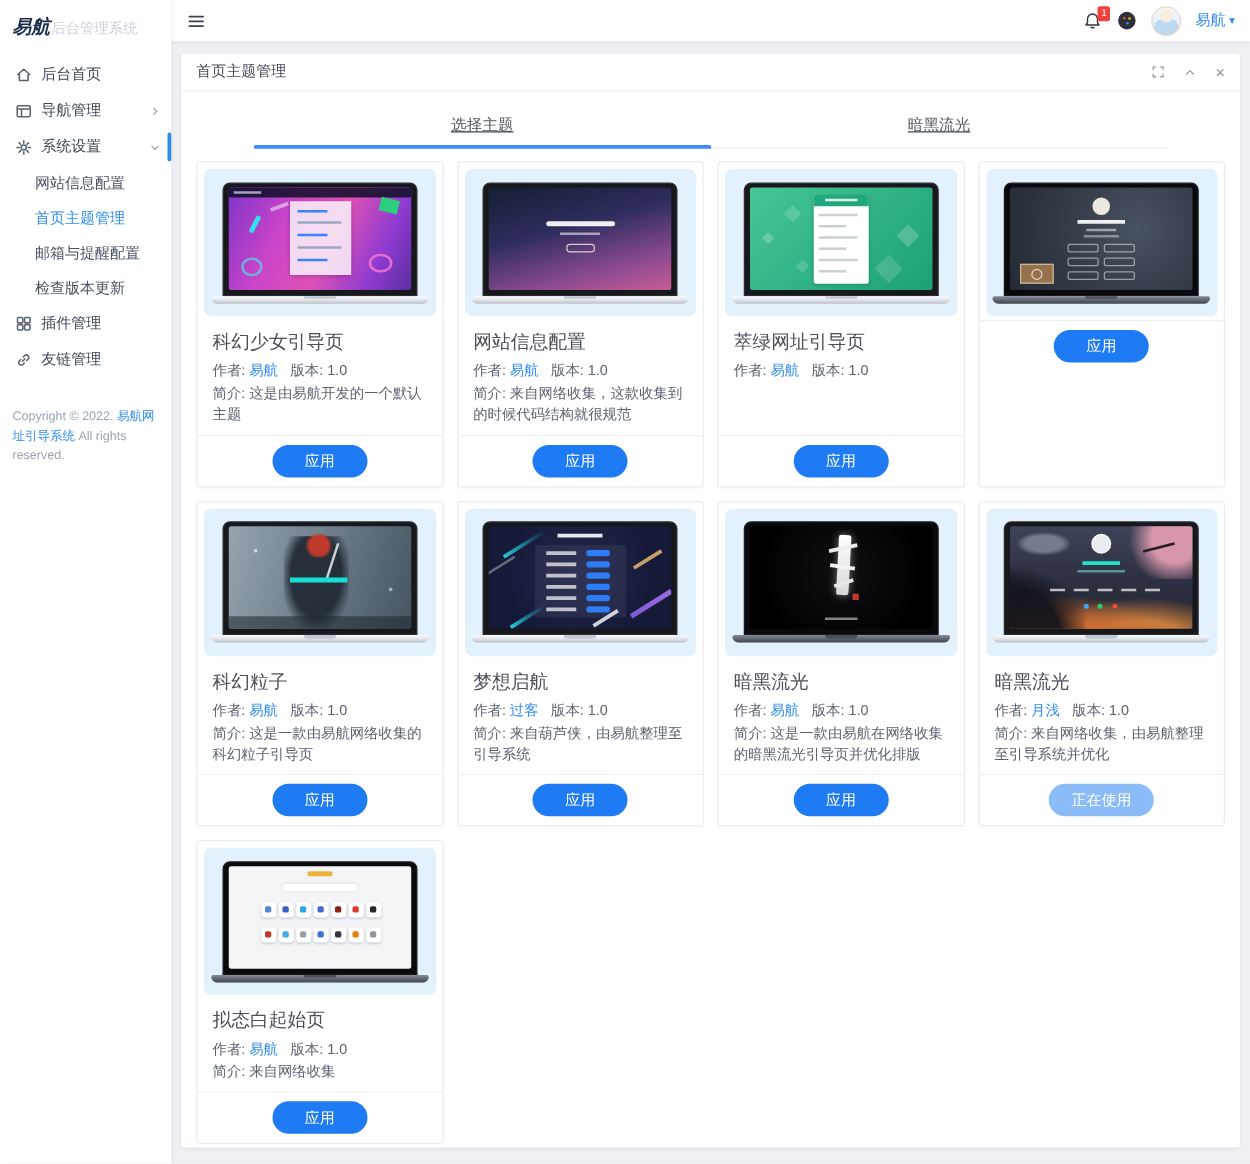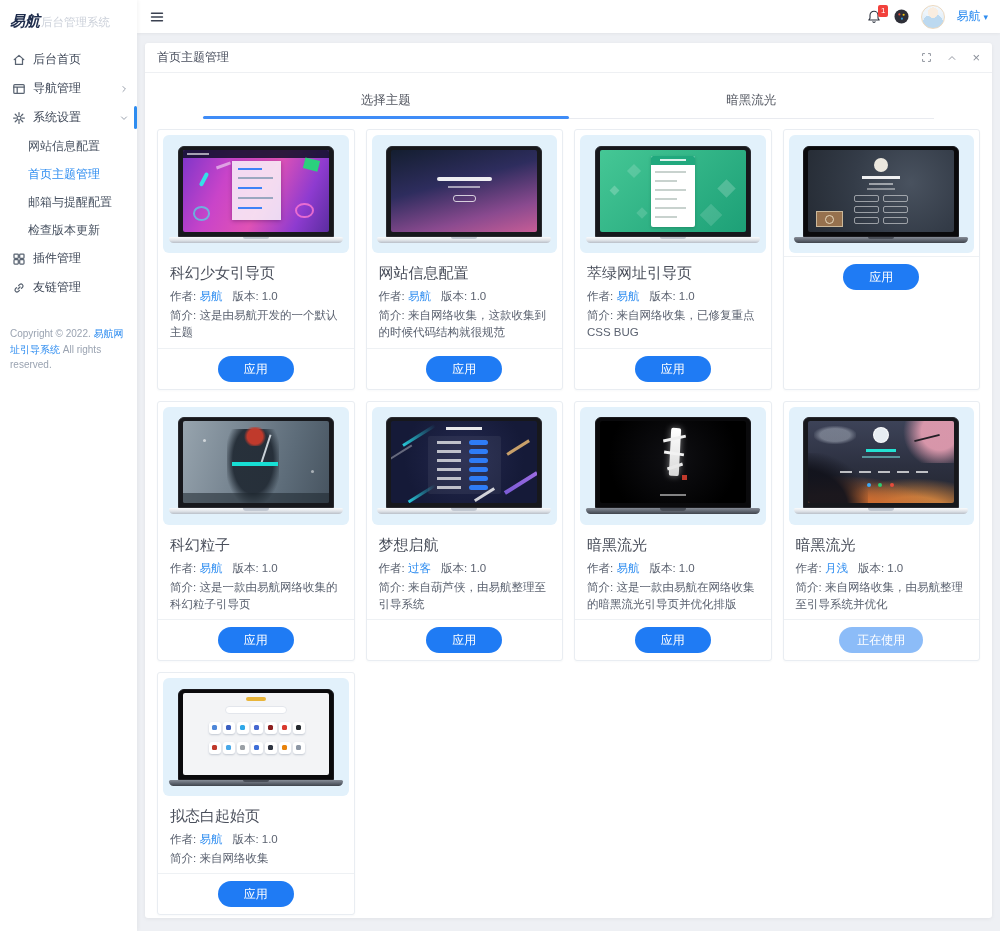--- a/index.html
+++ b/index.html
@@ -43,21 +43,21 @@
 
   
   .panel { margin:10px 8px 13px; background:#fff; border-radius:3px; box-shadow:0 1px 4px rgba(0,0,0,.06); flex:1; display:flex; flex-direction:column; overflow:hidden; }
   .panel-header { height:30px; flex-shrink:0; display:flex; align-items:center; justify-content:space-between; padding:0 12px; border-bottom:1px solid #eef0f3; }
   .panel-title { font-size:12px; color:#464c5b; }
   .panel-tools { display:flex; gap:15px; align-items:center; color:#8a8f99; }
   .panel-tools span { display:inline-flex; cursor:pointer; }
   .tool-close { font-size:13px; line-height:1; color:#8a8f99; }
   .panel-body { padding:12px; flex:1; display:flex; flex-direction:column; overflow:hidden; }
 
-  .tabs { display:flex; margin:0 46px 10px; border-bottom:1px solid #e9ebf0; }
+  .tabs { display:flex; margin:0 46px 10px; border-bottom:1px solid #e9ebf0;text-decoration:underline; }
   .tab { flex:1; text-align:center; font-size:12.5px; color:#51555f; padding:7px 0 9px; position:relative; cursor:pointer; }
   .tab.active::after { content:''; position:absolute; left:0; right:0; bottom:-1px; height:3px; background:#3f8cf7; border-radius:2px; }
 
   .grid { display:grid; grid-template-columns:repeat(4,1fr); gap:11px; }
   .card { background:#fff; border:1px solid #e9edf2; border-radius:3px; display:flex; flex-direction:column; box-shadow:0 1px 2px rgba(25,60,100,.03); }
   .thumb { margin:5px 5px 3px; height:118px; background:#e2f1fb; border-radius:6px; display:flex; align-items:center; justify-content:center; }
   .card-body { padding:6px 12px 0; flex:1; }
   .card-title { font-size:15px; color:#4a4f5b; margin:2px 0 6px; }
   .card-meta { font-size:11.5px; color:#5b6270; margin-bottom:3px; }
   .meta-link { color:#2d8cf0; text-decoration:none; margin-right:10px; }
@@ -310,21 +310,20 @@
                     </div>
                   </div>
         <div class="base"></div>
       </div>
     </div>
     <div class="card-body">
       <div class="card-title">萃绿网址引导页</div>
       <div class="card-meta">
         <span class="meta-label">作者: </span><a href="#" class="meta-link">易航</a><span class="meta-label">版本: </span><span class="meta-value">1.0</span>
       </div>
-      <div class="card-desc">简介: 来自网络收集，已修复重点CSS BUG</div>
     </div>
     <div class="card-footer">
       <button class="apply-btn">应用</button>
     </div>
   </div>
 
   <div class="card">
     <div class="thumb">
       <div class="laptop dark">
         <div class="screen">

